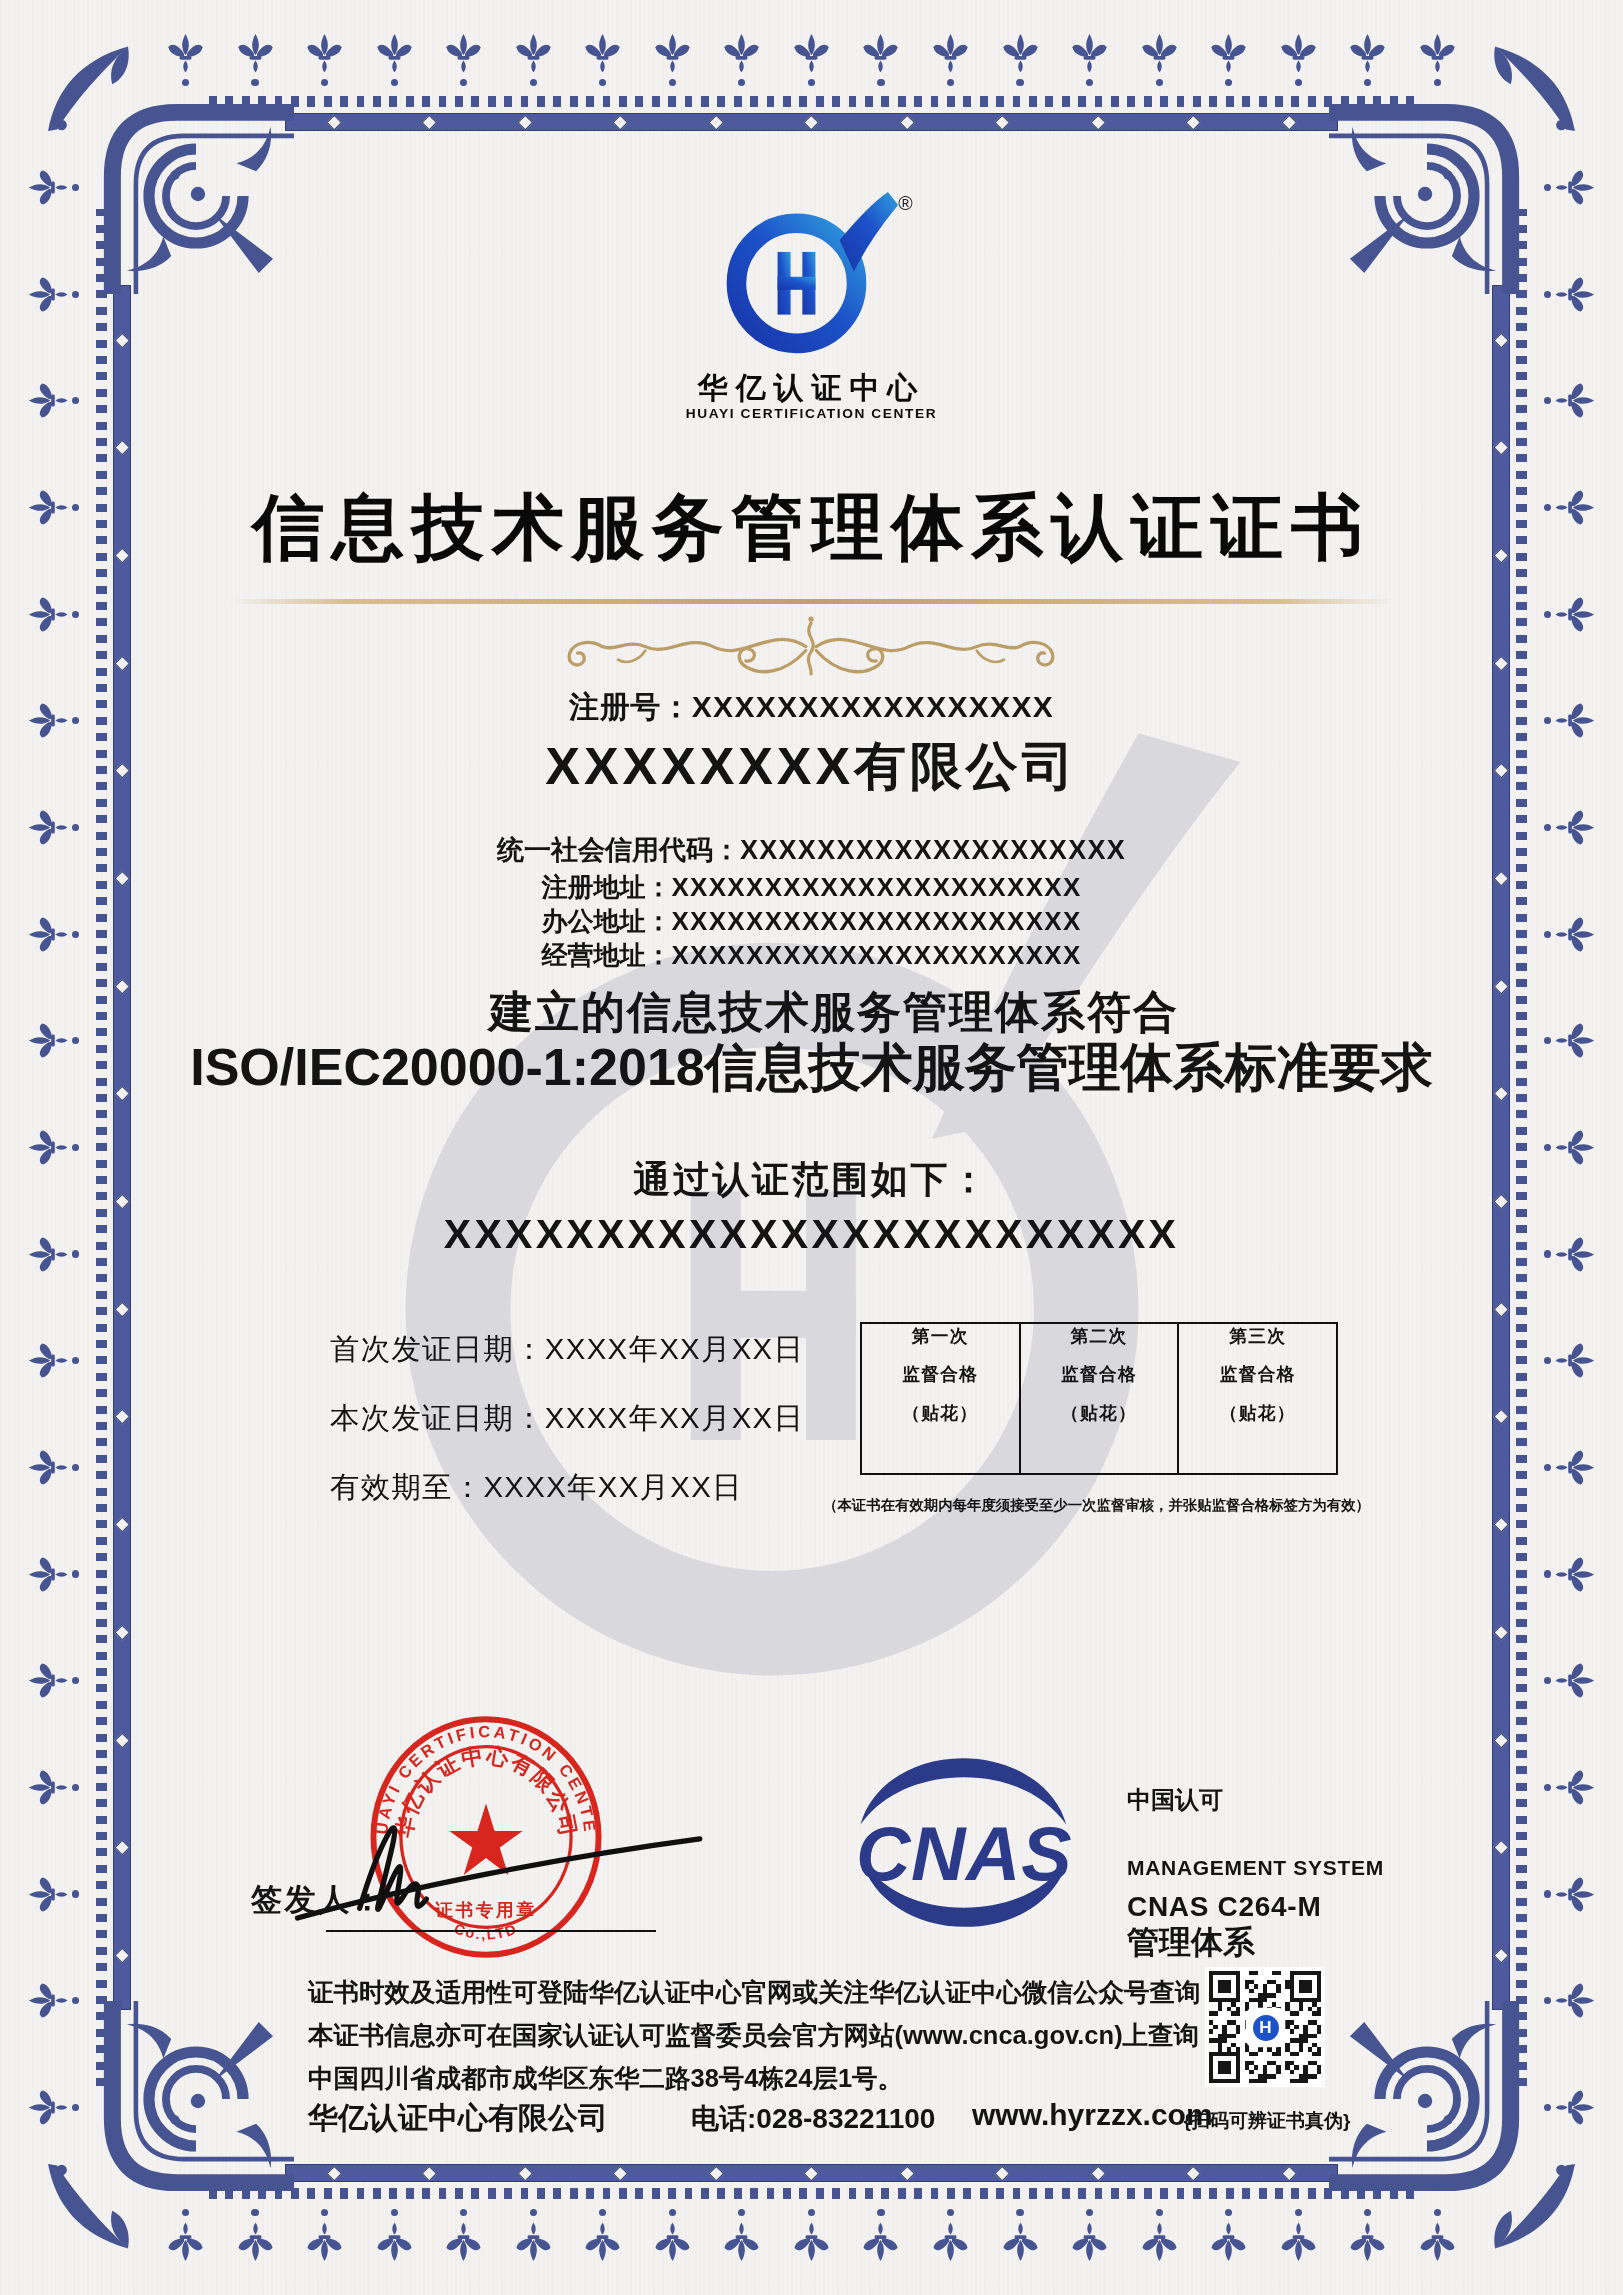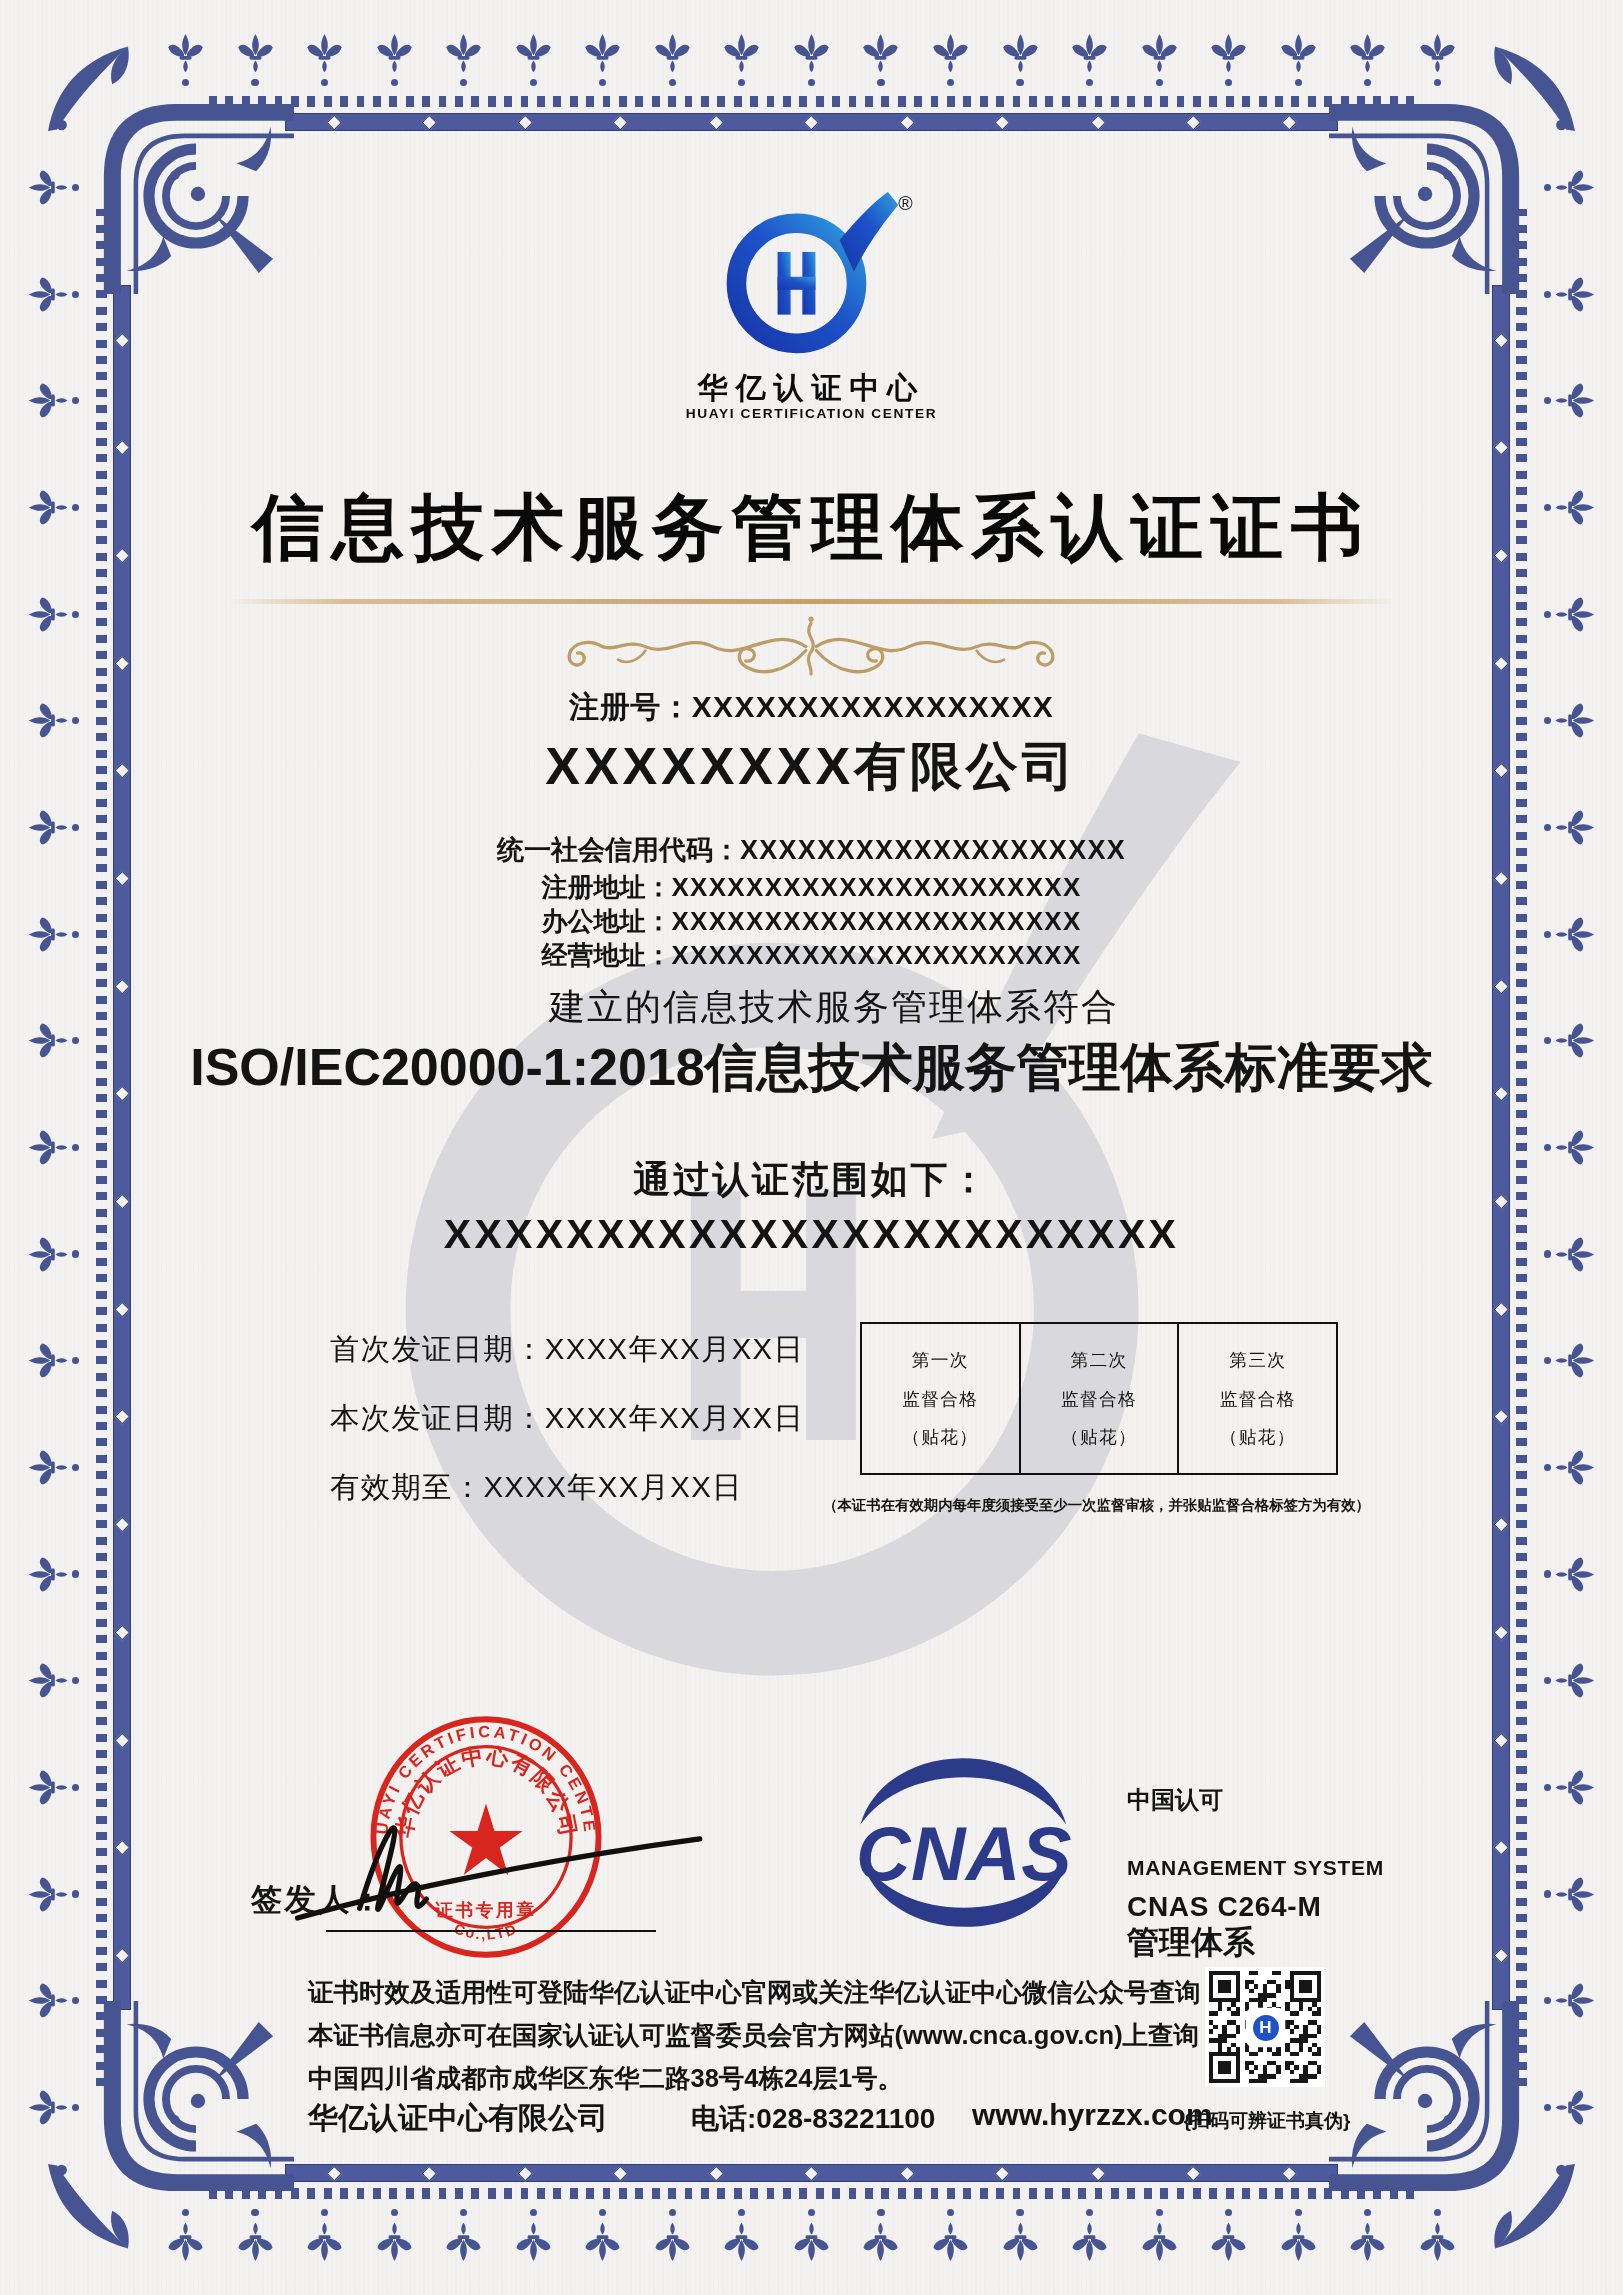--- a/index.html
+++ b/index.html
@@ -66,30 +66,30 @@
   .reg-line{position:absolute;top:687px;font-size:30px;font-weight:700;z-index:2;letter-spacing:0.7px;}
   .reg-line .val{font-weight:600;letter-spacing:1.3px;}
   .company{position:absolute;top:732px;font-size:52px;font-weight:700;letter-spacing:3.9px;z-index:2;}
   .fld{position:absolute;z-index:2;white-space:nowrap;}
   .fld .lbl{font-weight:700;}
   .fld .val{font-weight:600;letter-spacing:1.3px;}
   .credit{top:832px;font-size:27px;}
   .addr1{top:870px;font-size:26px;}
   .addr2{top:904px;font-size:26px;}
   .addr3{top:938px;font-size:26px;}
-  .conformity{position:absolute;top:983px;font-size:36px;font-weight:400;letter-spacing:2px;z-index:2;padding-left:45px;}
+  .conformity{position:absolute;top:983px;font-size:44px;font-weight:700;letter-spacing:2px;z-index:2;padding-left:45px;}
   .standard{position:absolute;top:1033px;font-size:52px;font-weight:700;letter-spacing:0;z-index:2;white-space:nowrap;}
   .scope-head{position:absolute;top:1155px;font-size:37px;font-weight:700;letter-spacing:2.6px;z-index:2;}
   .scope-val{position:absolute;top:1211px;font-size:41px;font-weight:600;letter-spacing:3.3px;z-index:2;}
 
   .date{position:absolute;left:330px;font-size:29.4px;font-weight:400;letter-spacing:1.3px;z-index:2;white-space:nowrap;}
   .d1{top:1330px;} .d2{top:1399px;} .d3{top:1468px;}
 
   .sup-box{position:absolute;left:860px;top:1322px;width:474px;height:149px;border:2px solid #111;display:flex;z-index:2;}
-  .sup-cell{flex:1;border-right:2px solid #111;display:flex;flex-direction:column;justify-content:center;align-items:center;gap:14.4px;font-size:17.7px;font-weight:400;letter-spacing:1.3px;}
+  .sup-cell{flex:1;border-right:2px solid #111;display:flex;flex-direction:column;justify-content:flex-start;align-items:center;gap:14.4px;font-size:17.7px;font-weight:700;letter-spacing:1.3px;}
   .sup-cell:last-child{border-right:none;}
   .sup-note{position:absolute;left:815px;top:1496px;width:563px;text-align:center;font-size:14.4px;font-weight:600;z-index:2;}
 
   
   .seal{position:absolute;left:361px;top:1712px;width:250px;height:250px;z-index:3;}
   .seal-en{font-size:25px;font-weight:700;fill:#d8251d;letter-spacing:5px;}
   .seal-cn{font-size:33px;font-weight:700;fill:#d8251d;letter-spacing:3px;}
   .seal-co{font-size:22px;font-weight:700;fill:#d8251d;letter-spacing:3px;}
   .seal-sub{font-size:27px;font-weight:700;fill:#d8251d;letter-spacing:4px;text-anchor:middle;}
   .signature{position:absolute;left:281px;top:1784px;width:432px;height:157px;z-index:4;}

